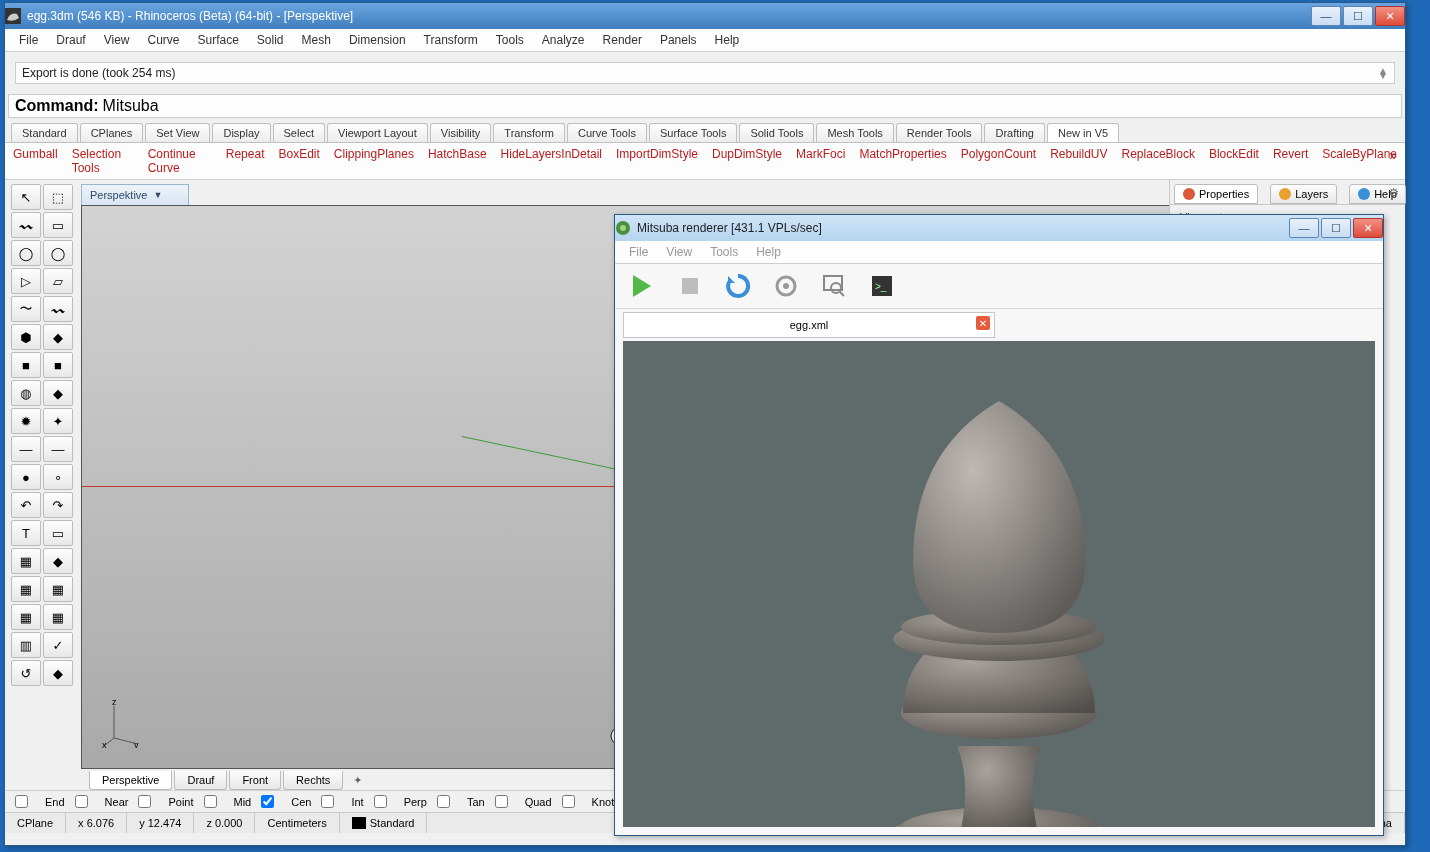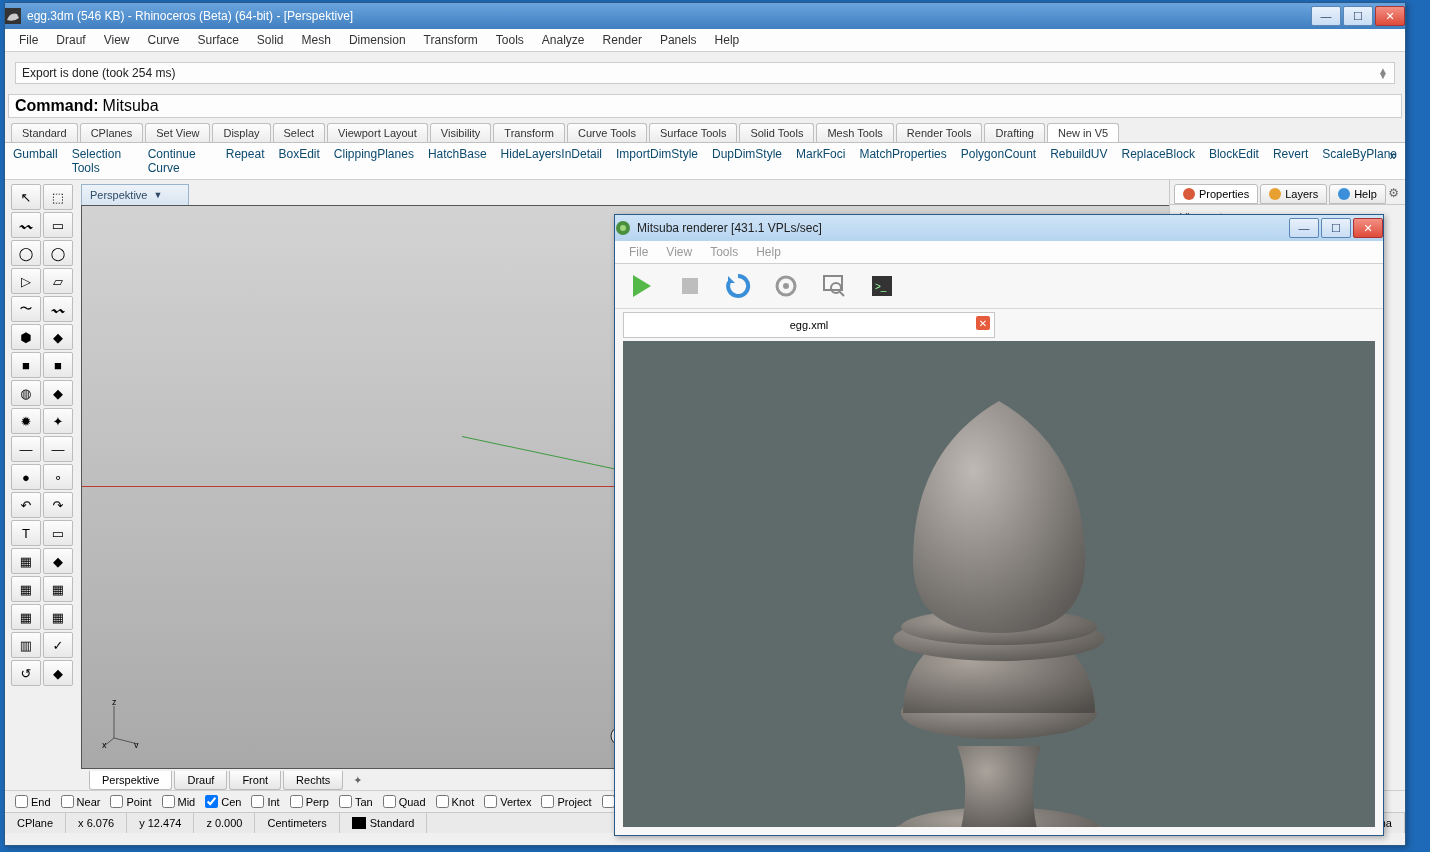--- a/index.html
+++ b/index.html
@@ -12,46 +12,46 @@
 .winbtn.close{background:linear-gradient(#f39084,#de4b3a);color:#fff;border-color:#a33}
 .menubar{height:22px;background:#fdfdfd;border-bottom:1px solid #d0d0d0;display:flex;align-items:center;padding:0 6px;gap:2px}
 .menubar .mi{padding:2px 8px;color:#333;cursor:default}
 .menubar.dis .mi{color:#9a9a9a}
 .cmdlog{background:#fdfdfd;border:1px solid #ccc;margin:10px;padding:3px 6px;font-size:12px;color:#222;position:relative}
 .cmdline{display:flex;background:#fdfdfd;border:1px solid #ccc;margin:0 3px 3px 3px;padding:2px 6px;font-size:16px}
 .cmdline b{margin-right:4px}
 .ribbon{background:#f0f0f0;padding:2px 6px 0 6px;display:flex;gap:2px;border-bottom:1px solid #c0c0c0;flex-wrap:wrap}
 .rtab{background:linear-gradient(#fdfdfd,#ececec);border:1px solid #bfbfbf;border-bottom:none;border-radius:3px 3px 0 0;padding:3px 10px;font-size:11px;color:#333;cursor:pointer}
 .rtab.active{background:#fff;font-weight:400}
-.ribbon2{background:#fdfdfd;padding:4px 8px;border-bottom:1px solid #d0d0d0;display:flex;gap:14px;font-size:12px;color:#0c4a6e;position:relative}
+.ribbon2{background:#fdfdfd;padding:4px 8px;border-bottom:1px solid #d0d0d0;display:flex;gap:14px;font-size:12px;color:#b91c1c;position:relative}
 .ribbon2 .rb{cursor:pointer}
 .ribbon2 .more{position:absolute;right:8px;top:4px;font-size:14px}
 .body{position:relative;flex:1;background:#f0f0f0;display:flex}
 .toolcol{width:68px;background:#f0f0f0;padding:4px 2px;display:grid;grid-template-columns:28px 28px;grid-auto-rows:24px;gap:4px;justify-content:center;align-content:start}
 .toolbtn{width:28px;height:24px;border:1px solid #bcbcbc;background:linear-gradient(#fdfdfd,#e8e8e8);border-radius:2px;display:flex;align-items:center;justify-content:center;font-size:13px;cursor:pointer}
 .vpwrap{flex:1;display:flex;flex-direction:column;padding:4px 4px 0 4px}
 .vptitle{height:20px;background:linear-gradient(#eef3f9,#d8e5f2);border:1px solid #9ab4cd;border-bottom:none;padding:0 8px;display:flex;align-items:center;width:90px;font-size:11px;color:#2e4a66}
 .vptitle .dd{margin-left:6px;font-size:9px}
 .viewport{flex:1;background:#bcbcbc;border:1px solid #555;position:relative;overflow:hidden}
 .vpgrid{position:absolute;inset:0;background:linear-gradient(#d3d3d3,#a9a9a9)}
 .axis{position:absolute}
 .axis.x{left:0;top:280px;width:640px;height:1px;background:#bb3a32}
 .axis.y{left:380px;top:230px;width:260px;height:1px;background:#3f9a3f;transform:rotate(12deg);transform-origin:left center}
 .gizmo{position:absolute;left:20px;bottom:20px;font-size:10px;color:#444}
 .vptabs{display:flex;gap:2px;padding:2px 0 0 8px}
 .vptab{background:linear-gradient(#fdfdfd,#e6e6e6);border:1px solid #bcbcbc;border-top:none;border-radius:0 0 3px 3px;padding:3px 12px;font-size:11px;cursor:pointer}
 .vptab.active{background:#fff}
 .plus{padding:3px 8px;font-size:11px;color:#666;cursor:pointer}
 .osnap{display:flex;gap:10px;padding:4px 10px;background:#f0f0f0;border-top:1px solid #d0d0d0;align-items:center;font-size:11px}
-.osnap label{display:flex;align-items:center;gap:3px}
+.osnap label{display:flex;align-items:center;gap:17px}
 .status{height:20px;background:#eaeaea;border-top:1px solid #c8c8c8;display:flex;align-items:center;font-size:11px}
 .status .cell{padding:0 12px;border-right:1px solid #c8c8c8;height:100%;display:flex;align-items:center}
 .sw{width:14px;height:12px;background:#000;margin-right:4px;display:inline-block}
 .rpanel{position:absolute;right:0;top:0;width:235px;background:#f0f0f0;border-left:1px solid #c8c8c8;height:100%}
-.rtabs{display:flex;gap:2px;padding:4px 4px 0 4px;border-bottom:1px solid #c8c8c8;background:#f0f0f0}
+.rtabs{display:flex;gap:12px;padding:4px 4px 0 4px;border-bottom:1px solid #c8c8c8;background:#f0f0f0}
 .ptab{background:linear-gradient(#fdfdfd,#e8e8e8);border:1px solid #bcbcbc;border-radius:3px 3px 0 0;padding:3px 8px;font-size:11px;display:flex;align-items:center;gap:4px;cursor:pointer}
 .ptab .pico{width:12px;height:12px;border-radius:50%}
 .ptab.active{background:#fff}
 .gear{position:absolute;right:6px;top:6px;font-size:12px;color:#666}
 .rsection{padding:6px 10px;font-size:11px;color:#444}
 
 .mw{left:614px;top:214px;width:768px;height:620px}
 .mw .titlebar{background:linear-gradient(#cfe4f7,#b6d4ef);color:#222}
 .mw .content{position:relative;height:calc(100% - 26px);background:#f7f7f7;display:flex;flex-direction:column}
 .mtoolbar{height:44px;display:flex;align-items:center;gap:14px;padding:0 10px;border-bottom:1px solid #d8d8d8}

